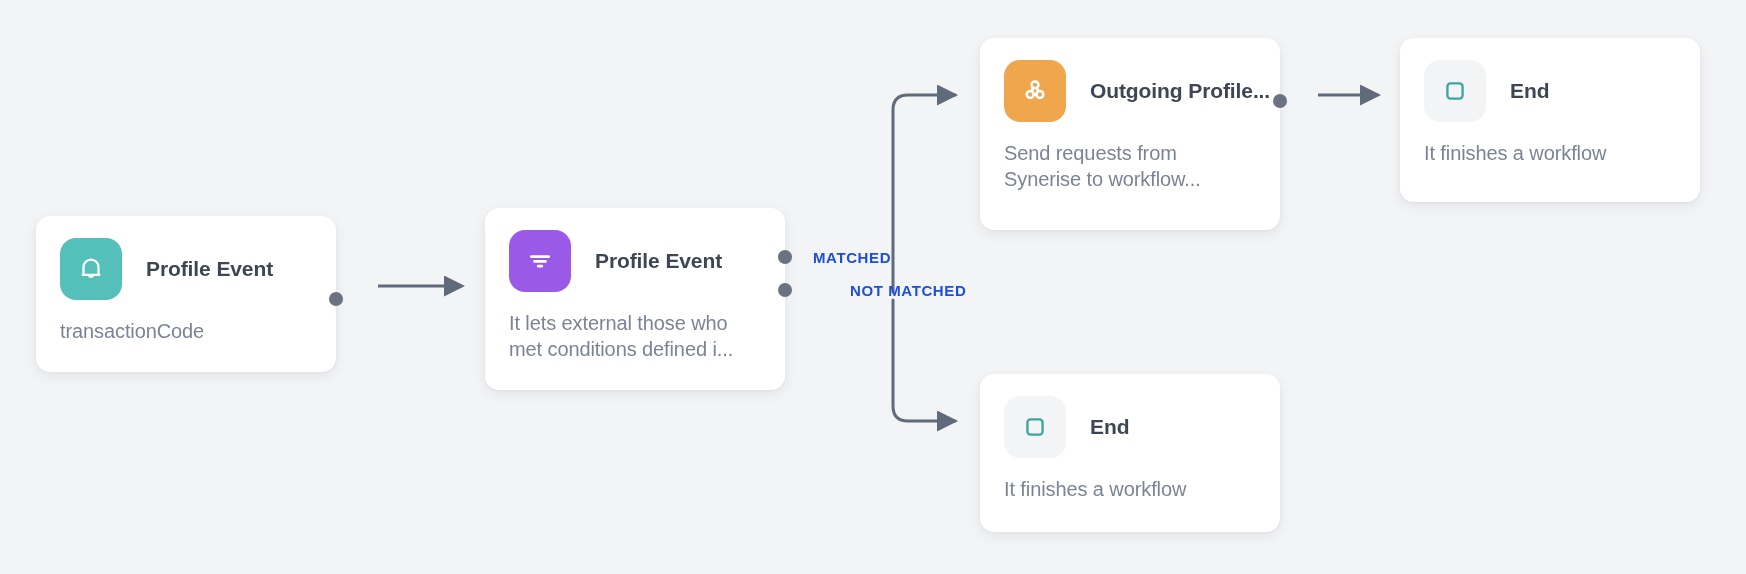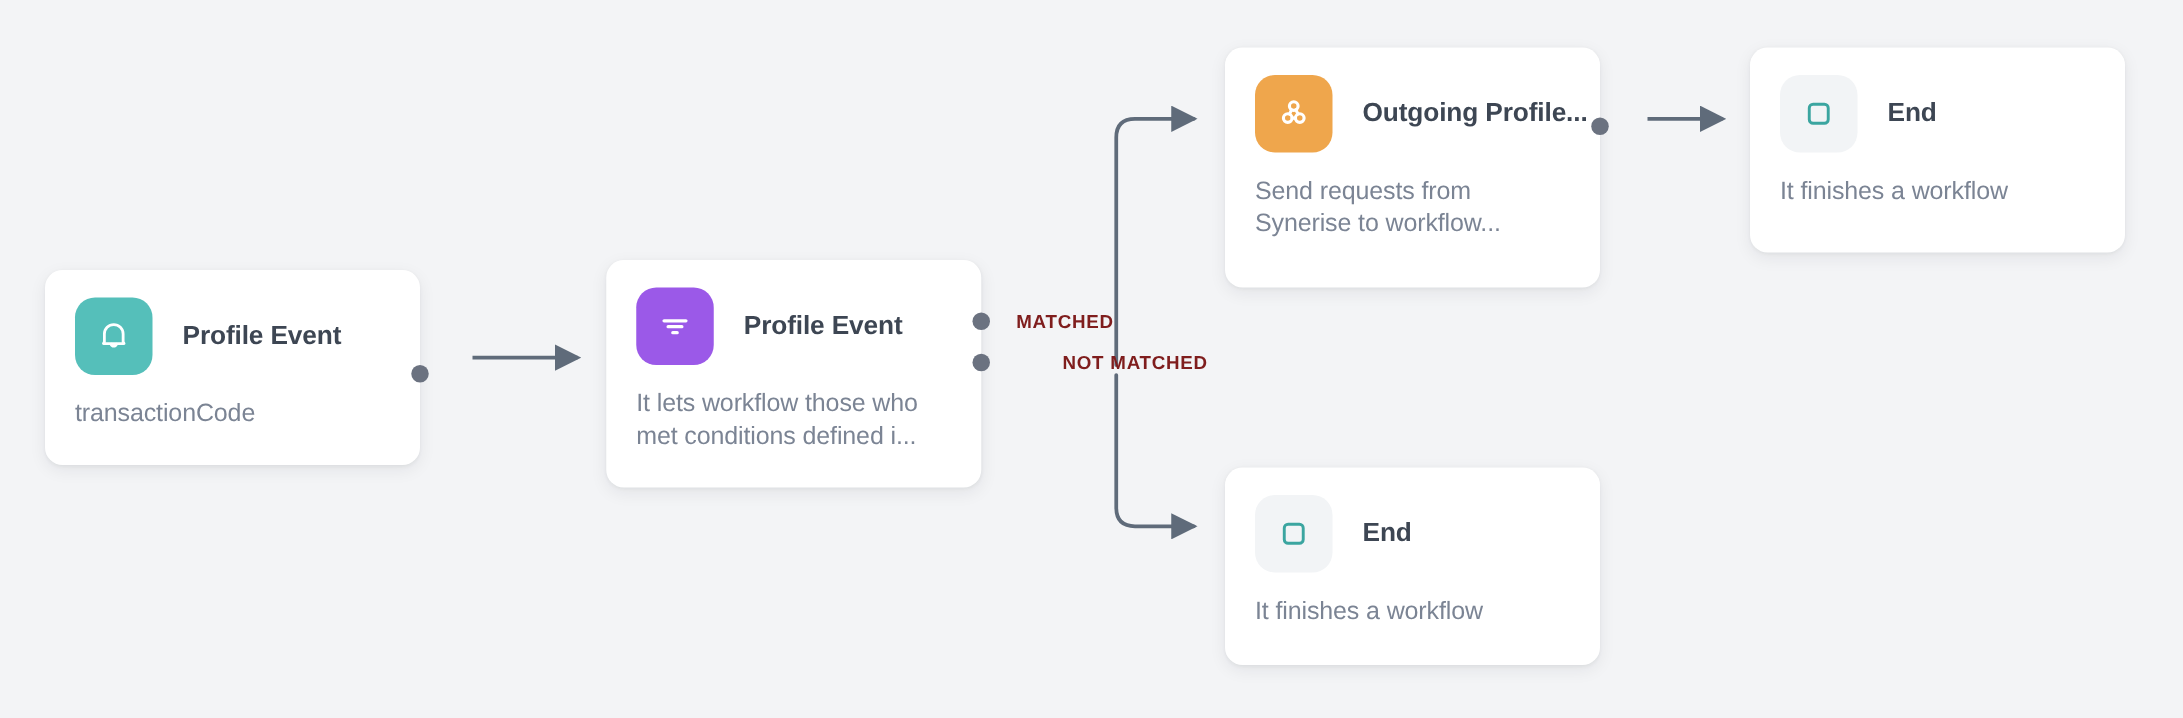--- a/index.html
+++ b/index.html
@@ -69,21 +69,21 @@
     position: absolute;
     width: 14px;
     height: 14px;
     border-radius: 50%;
     background: #6b7280;
   }
   .port-label {
     position: absolute;
     font-size: 15px;
     font-weight: bold;
-    color: #7f1d1d;
+    color: #1d4ed8;
     letter-spacing: 0.6px;
     white-space: nowrap;
   }
 
   
   #node-profile-event   { left: 36px;   top: 216px; width: 300px; height: 156px; }
   #node-profile-filter  { left: 485px;  top: 208px; width: 300px; height: 182px; }
   #node-outgoing        { left: 980px;  top: 38px;  width: 300px; height: 192px; }
   #node-end-top         { left: 1400px; top: 38px;  width: 300px; height: 164px; }
   #node-end-bottom      { left: 980px;  top: 374px; width: 300px; height: 158px; }
@@ -127,21 +127,21 @@
     <div class="node-head">
       <div class="node-icon" style="background:#9b59e8;">
         <svg width="30" height="30" viewBox="0 0 24 24" stroke="#ffffff" stroke-width="2.1" stroke-linecap="round">
           <line x1="5" y1="8.5" x2="19" y2="8.5"></line>
           <line x1="7.6" y1="12.3" x2="16.4" y2="12.3"></line>
           <line x1="10.6" y1="16.1" x2="13.4" y2="16.1"></line>
         </svg>
       </div>
       <div class="node-title">Profile Event</div>
     </div>
-    <div class="node-desc">It lets workflow those who met conditions defined i...</div>
+    <div class="node-desc">It lets external those who met conditions defined i...</div>
     <div class="port" style="right:-7px; top:42px;"></div>
     <div class="port" style="right:-7px; top:75px;"></div>
   </div>
 
   <div class="port-label" style="left:813px; top:249px;">MATCHED</div>
   <div class="port-label" style="left:850px; top:282px;">NOT MATCHED</div>
 
   <div class="node" id="node-outgoing">
     <div class="node-head">
       <div class="node-icon" style="background:#efa64c;">

